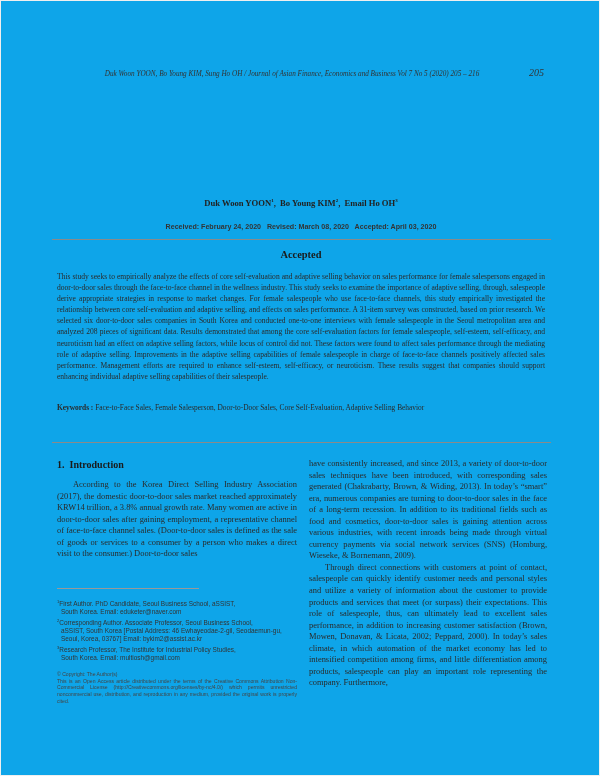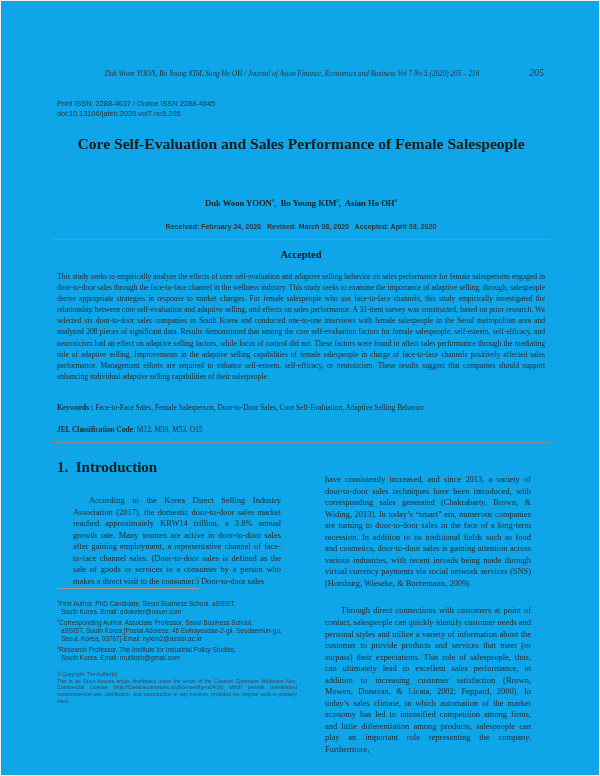--- a/index.html
+++ b/index.html
@@ -50,27 +50,27 @@
       position: absolute; left: 56px; width: 488px; top: 402px;
       font-size: 7.4px; color: #2a2a2a;
     }
     .jel {
       position: absolute; left: 56px; width: 488px; top: 424px;
       font-size: 7.4px; color: #2a2a2a;
     }
     .label-bold { font-weight: bold; }
     .section-heading {
       position: absolute; left: 56px; top: 458px;
-      font-weight: bold; font-size: 15px; color: #1a1a1a;
+      font-weight: bold; font-size: 10px; color: #1a1a1a;
     }
     .col {
       position: absolute; font-size: 8.45px; line-height: 11.55px;
       text-align: justify; color: #2a2a2a;
     }
-    .col p { margin: 16px; text-indent: 16px; }
+    .col p { margin: 0; text-indent: 16px; }
     .col p.noindent { text-indent: 0; }
     .col-left { left: 56px; width: 240px; top: 478px; }
     .col-right { left: 308px; width: 238px; top: 457px; }
     .footnotes {
       position: absolute; left: 56px; width: 240px; top: 597px;
       font-family: "Liberation Sans", "DejaVu Sans", sans-serif;
       font-size: 6.45px; line-height: 8.25px; color: #333;
     }
     .footnotes .fn { padding-left: 0; }
     .footnotes .fn .cont { display: block; padding-left: 4px; }
@@ -82,49 +82,41 @@
     }
   </style>
 </head>
 <body>
 
 <div class="page">
 
   <div class="running-header">Duk Woon YOON, Bo Young KIM, Sung Ho OH / Journal of Asian Finance, Economics and Business Vol 7 No 5 (2020) 205 – 216</div>
   <div class="page-number">205</div>
 
-  <div class="issn">
-    <div>Print ISSN: 2288-4637 / Online ISSN 2288-4645</div>
-    <div>doi:10.13106/jafeb.2020.vol7.no5.205</div>
-  </div>
 
   <div class="title">
-    <div>Core Self-Evaluation and Sales Performance of Female Salespeople</div>
   </div>
 
   <div class="authors">
     <span>Duk Woon YOON</span><sup>1</sup>,&nbsp;
     <span>Bo Young KIM</span><sup>2</sup>,&nbsp;
-    <span>Asian Ho OH</span><sup>3</sup>
+    <span>Email Ho OH</span><sup>3</sup>
   </div>
 
   <div class="dates" style="white-space:pre;">Received: February 24, 2020   Revised: March 08, 2020   Accepted: April 03, 2020</div>
 
   <div class="rule" style="left:51px; width:499px; top:238px;"></div>
 
   <div class="abstract-heading">Accepted</div>
   <div class="abstract-body">This study seeks to empirically analyze the effects of core self-evaluation and adaptive selling behavior on sales performance for female salespersons engaged in door-to-door sales through the face-to-face channel in the wellness industry. This study seeks to examine the importance of adaptive selling, through, salespeople derive appropriate strategies in response to market changes. For female salespeople who use face-to-face channels, this study empirically investigated the relationship between core self-evaluation and adaptive selling, and effects on sales performance. A 31-item survey was constructed, based on prior research. We selected six door-to-door sales companies in South Korea and conducted one-to-one interviews with female salespeople in the Seoul metropolitan area and analyzed 208 pieces of significant data. Results demonstrated that among the core self-evaluation factors for female salespeople, self-esteem, self-efficacy, and neuroticism had an effect on adaptive selling factors, while locus of control did not. These factors were found to affect sales performance through the mediating role of adaptive selling. Improvements in the adaptive selling capabilities of female salespeople in charge of face-to-face channels positively affected sales performance. Management efforts are required to enhance self-esteem, self-efficacy, or neuroticism. These results suggest that companies should support enhancing individual adaptive selling capabilities of their salespeople.</div>
 
   <div class="keywords">
     <span class="label-bold">Keywords :</span><span> Face-to-Face Sales, Female Salesperson, Door-to-Door Sales, Core Self-Evaluation, Adaptive Selling Behavior</span>
   </div>
 
-  <div class="jel">
-    <span class="label-bold">JEL Classification Code</span><span>: M12, M39, M53, O15</span>
-  </div>
 
   <div class="rule" style="left:51px; width:499px; top:441px;"></div>
 
   <div class="section-heading" style="white-space:pre;">1.  Introduction</div>
 
   <div class="col col-left">
     <p>According to the Korea Direct Selling Industry Association (2017), the domestic door-to-door sales market reached approximately KRW14 trillion, a 3.8% annual growth rate. Many women are active in door-to-door sales after gaining employment, a representative channel of face-to-face channel sales. (Door-to-door sales is defined as the sale of goods or services to a consumer by a person who makes a direct visit to the consumer.) Door-to-door sales</p>
   </div>
 
   <div class="rule" style="left:56px; width:142px; top:587px; background:#999;"></div>

